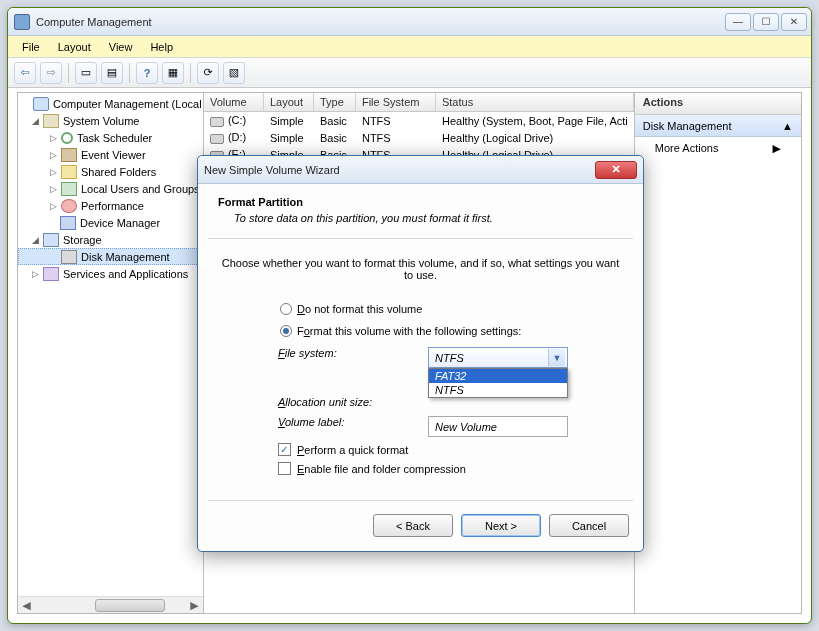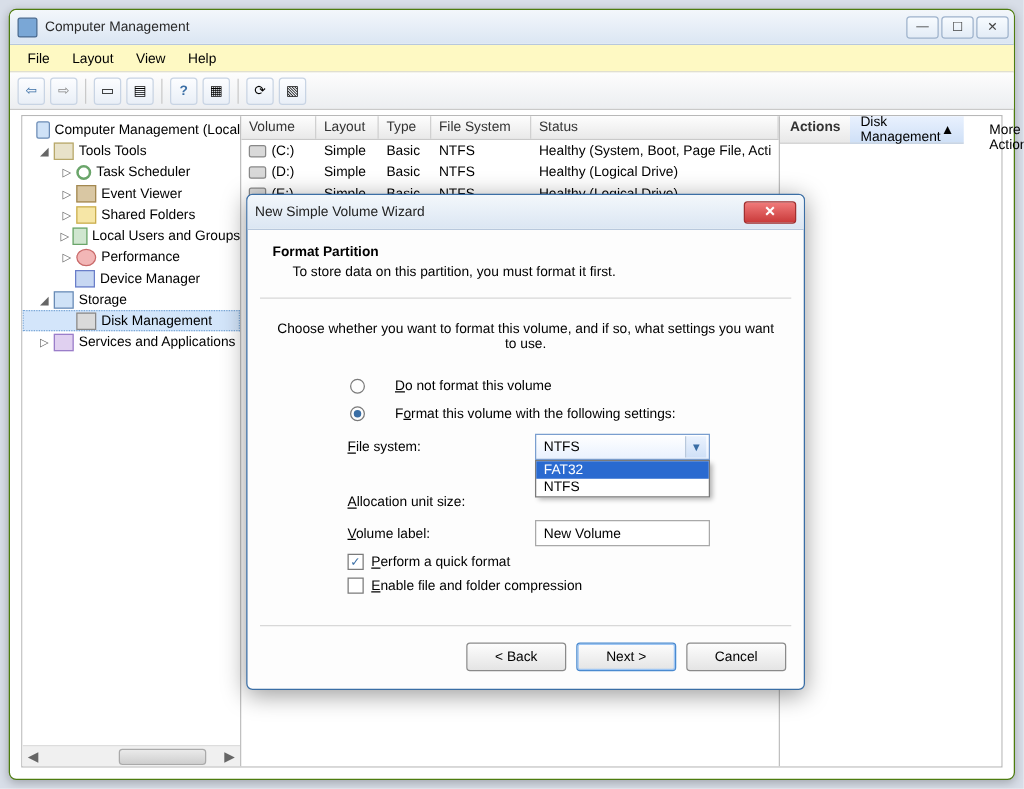--- a/index.html
+++ b/index.html
@@ -49,40 +49,40 @@
 .grid-header { display: flex; background: linear-gradient(#fdfdfd,#e9e9e9); border-bottom: 1px solid #c9c9c9; }
 .gh { border-right: 1px solid #d0d0d0; padding: 3px 6px; font-weight: normal; color: #333; }
 .grid-body { }
 .grow { display: flex; height: 17px; align-items: center; white-space: nowrap; }
 .gcell { padding: 0 6px; overflow: hidden; }
 .vol-icon { width: 14px; height: 10px; background: #d9d9d9; border: 1px solid #888; border-radius: 2px; display: inline-block; margin-right: 4px; vertical-align: middle; }
 .legend { height: 26px; border-top: 1px solid #c9c9c9; display: flex; align-items: center; padding: 0 10px; gap: 6px; margin-top: auto; }
 .swatch { width: 12px; height: 12px; border: 1px solid #666; display: inline-block; }
 
 
-.actions-panel { width: 177px; background: #fff; display: flex; flex-direction: row; }
+.actions-panel { width: 177px; background: #fff; display: flex; flex-direction: column; }
 .actions-head { height: 22px; background: linear-gradient(#fdfdfd,#e8e8e8); border-bottom: 1px solid #c9c9c9; padding: 3px 8px; font-weight: bold; color: #333; }
 .actions-sub { height: 22px; background: linear-gradient(#e9f1fe,#cfe0f7); border-bottom: 1px solid #b8c8dc; padding: 3px 8px; display: flex; justify-content: space-between; align-items: center; }
 .actions-item { padding: 5px 20px; display: flex; justify-content: space-between; cursor: pointer; }
 
 
 .dialog { position: absolute; left: 197px; top: 155px; width: 447px; height: 397px; background: #fdfdfd; border: 1px solid #3a6ea5; border-radius: 5px; box-shadow: 0 4px 20px rgba(0,0,0,.4); z-index: 50; }
 .dlg-title { height: 28px; background: linear-gradient(#f3f7fb,#dbe6f3); border-bottom: 1px solid #b8c8dc; border-radius: 5px 5px 0 0; display: flex; align-items: center; padding: 0 6px; }
 .dlg-title span { flex: 1; color: #222; }
 .dlg-close { width: 42px; height: 18px; background: linear-gradient(#f07a7a,#c93a3a); border: 1px solid #a03030; border-radius: 3px; color: #fff; display: flex; align-items: center; justify-content: center; font-weight: bold; cursor: pointer; }
 .dlg-body { padding: 8px 20px 0 20px; }
 .dlg-head { font-weight: bold; margin: 4px 0 4px 0; }
-.dlg-sub { margin: 0 0 14px 16px; }
+.dlg-sub { margin: 0 0 14px 16px; font-style: italic; }
 .dlg-rule { height: 1px; background: #d8d8d8; margin: 0 -10px 18px -10px; }
 .dlg-instr { text-align: center; margin-bottom: 22px; }
-.radio-row { display: flex; align-items: center; gap: 24px; margin: 0 0 10px 30px; padding-left: 32px; }
+.radio-row { display: flex; align-items: center; gap: 5px; margin: 0 0 10px 30px; padding-left: 32px; }
 .radio { width: 12px; height: 12px; border: 1px solid #7a7a7a; border-radius: 50%; display: inline-flex; align-items: center; justify-content: center; }
 .radio.checked::after { content: ''; width: 6px; height: 6px; background: #3a6ea5; border-radius: 50%; }
 .u { text-decoration: underline; }
-.form-row { display: flex; align-items: center; margin: 4px 0 4px 60px; }
+.form-row { display: flex; margin: 4px 0 4px 60px; font-style: italic; }
 .form-label { width: 150px; }
 .combo { width: 140px; height: 21px; border: 1px solid #7a9ecf; background: linear-gradient(#fff,#e9f1fe); display: flex; align-items: center; justify-content: space-between; padding: 0 2px 0 6px; cursor: pointer; position: relative; }
 .combo .arrow { width: 17px; height: 17px; background: linear-gradient(#eaf2fe,#cfe0f7); border-left: 1px solid #b8c8dc; display: flex; align-items: center; justify-content: center; color: #3a6ea5; font-size: 9px; }
 .dropdown { position: absolute; left: -1px; top: 20px; width: 140px; border: 1px solid #7a7a7a; background: #fff; z-index: 60; box-shadow: 2px 2px 4px rgba(0,0,0,.3); }
 .dd-item { padding: 1px 6px; cursor: pointer; }
 .dd-item.sel { background: #2a6ad0; color: #fff; }
 .textbox { width: 140px; height: 21px; border: 1px solid #a9a9a9; padding: 0 6px; display: flex; align-items: center; background: #fff; }
 .check-row { display: flex; align-items: center; gap: 6px; margin: 6px 0 2px 60px; }
 .checkbox { width: 13px; height: 13px; border: 1px solid #7a7a7a; background: #fff; display: inline-flex; align-items: center; justify-content: center; font-size: 10px; color: #3a6ea5; }
 .dlg-buttons { position: absolute; right: 14px; bottom: 14px; display: flex; gap: 8px; }
@@ -130,21 +130,21 @@
     <div class="tree-panel">
       <div class="tree">
         <div class="tree-row">
             <span class="twisty"></span>
             <span class="ticon ic-computer"></span>
             <span>Computer Management (Local</span>
           </div>
         <div class="tree-row" style="padding-left:12px">
             <span class="twisty">◢</span>
             <span class="ticon ic-tools"></span>
-            <span>Tools Tools</span>
+            <span>System Volume</span>
           </div>
         <div class="tree-row" style="padding-left:30px">
             <span class="twisty">▷</span>
             <span class="ticon ic-clock"></span>
             <span>Task Scheduler</span>
           </div>
         <div class="tree-row" style="padding-left:30px">
             <span class="twisty">▷</span>
             <span class="ticon ic-event"></span>
             <span>Event Viewer</span>

